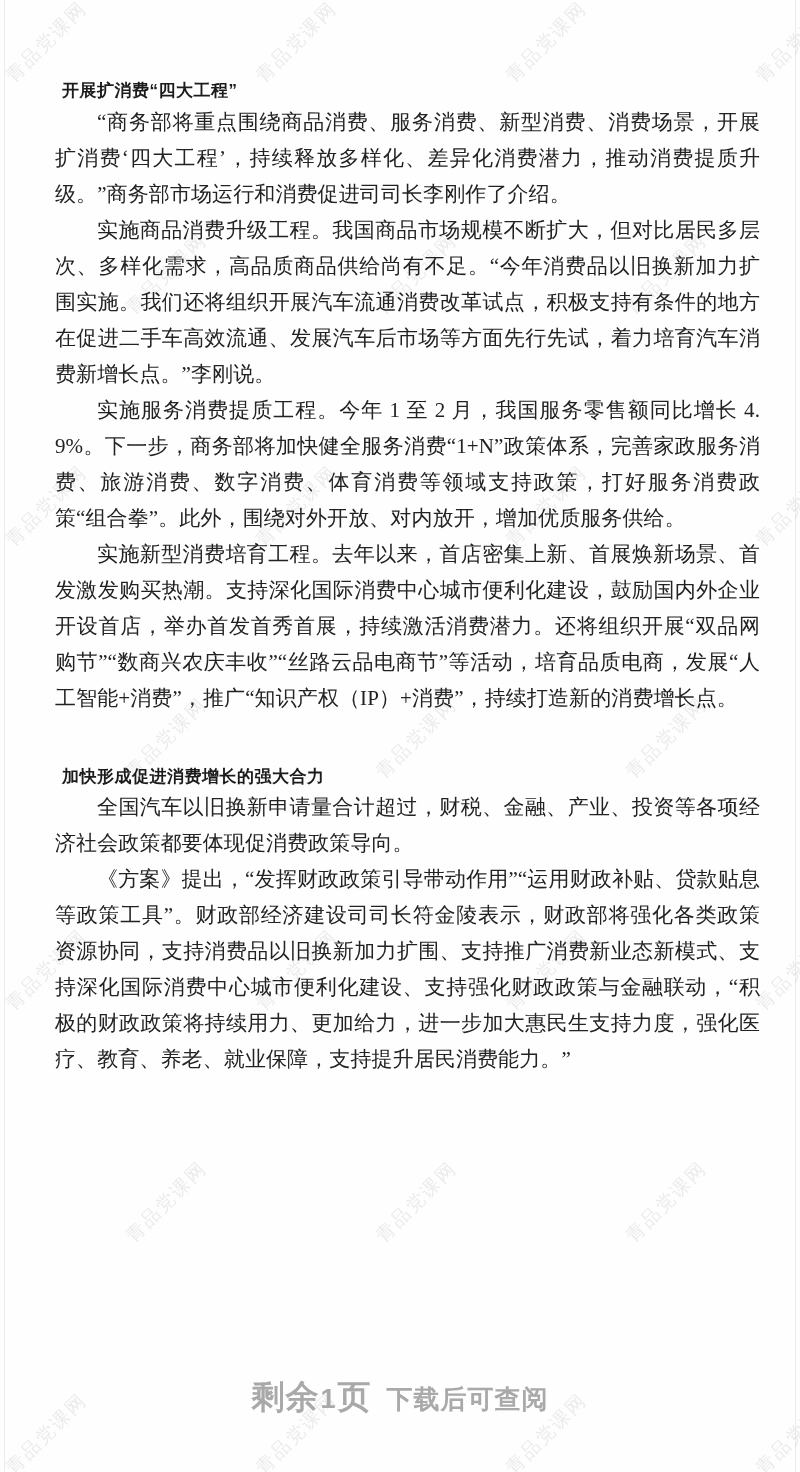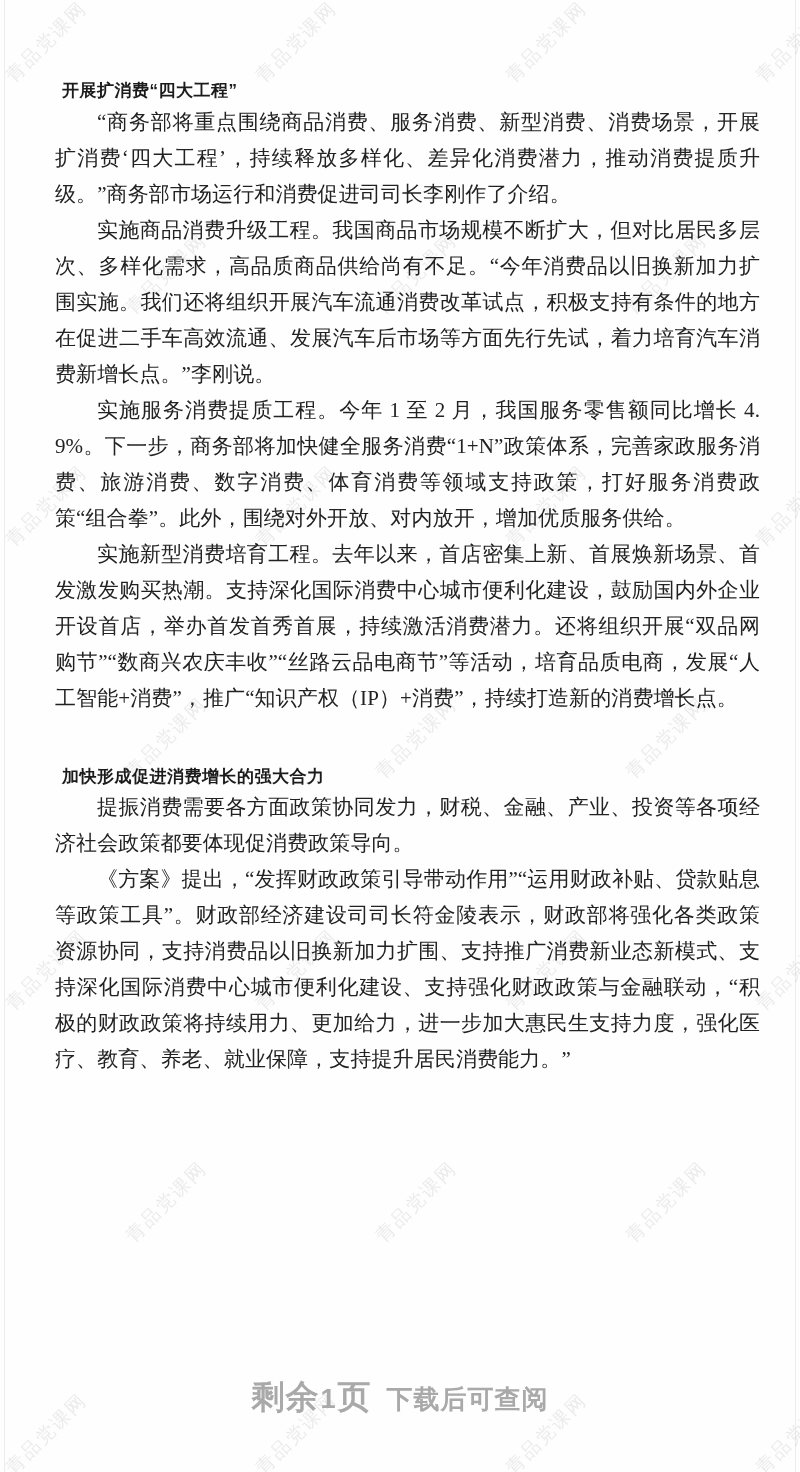--- a/index.html
+++ b/index.html
@@ -165,21 +165,21 @@
     <p class="para para-gap">实施服务消费提质工程。今年 1 至 2 月，我国服务零售额同比增长 4.9%。下一步，商务部将加快健全服务消费“1+N”政策体系，完善家政服务消费、旅游消费、数字消费、体育消费等领域支持政策，打好服务消费政策“组合拳”。此外，围绕对外开放、对内放开，增加优质服务供给。</p>
 
     <p class="para para-gap">实施新型消费培育工程。去年以来，首店密集上新、首展焕新场景、首发激发购买热潮。支持深化国际消费中心城市便利化建设，鼓励国内外企业开设首店，举办首发首秀首展，持续激活消费潜力。还将组织开展“双品网购节”“数商兴农庆丰收”“丝路云品电商节”等活动，培育品质电商，发展“人工智能+消费”，推广“知识产权（IP）+消费”，持续打造新的消费增长点。</p>
 
 
 
     <div class="heading-block second">
       <h2 class="section-heading">加快形成促进消费增长的强大合力</h2>
     </div>
 
-    <p class="para first-para-gap">提振消费需要各方面政策协同发力，财税、金融、产业、投资等各项经济社会政策都要体现促消费政策导向。</p>
+    <p class="para first-para-gap">全国汽车以旧换新申请量合计超过，财税、金融、产业、投资等各项经济社会政策都要体现促消费政策导向。</p>
 
     <p class="para para-gap">《方案》提出，“发挥财政政策引导带动作用”“运用财政补贴、贷款贴息等政策工具”。财政部经济建设司司长符金陵表示，财政部将强化各类政策资源协同，支持消费品以旧换新加力扩围、支持推广消费新业态新模式、支持深化国际消费中心城市便利化建设、支持强化财政政策与金融联动，“积极的财政政策将持续用力、更加给力，进一步加大惠民生支持力度，强化医疗、教育、养老、就业保障，支持提升居民消费能力。”</p>
 
   </div>
 
   <div class="footer-prompt">
     <div class="remain"><span>剩余</span><span class="num">1</span><span>页</span></div>
     <div class="download">下载后可查阅</div>
   </div>
 

